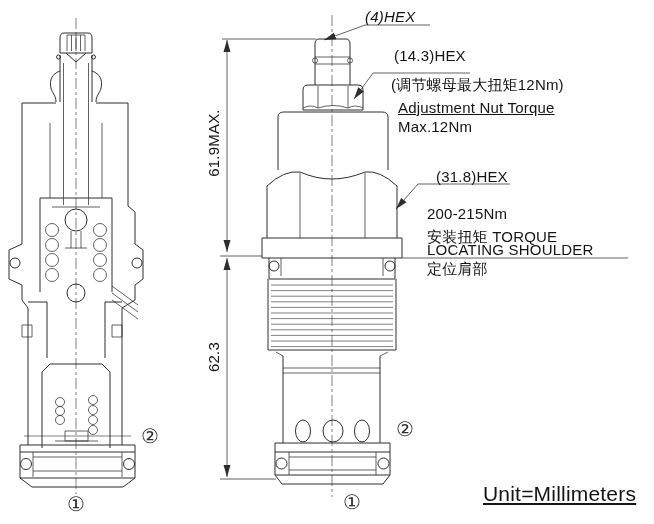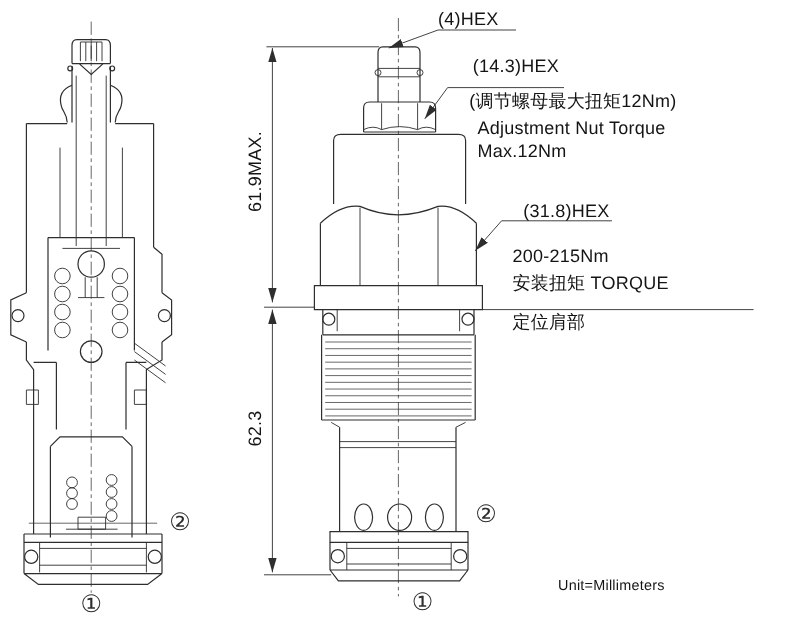--- a/index.html
+++ b/index.html
@@ -179,36 +179,37 @@
       <path class="thin" d="M227,258 V477" marker-start="url(#arr)" marker-end="url(#arr)"></path>
     </g>
 
     <g>
       <path class="thin" d="M430,25 H365 L324,40" marker-end="url(#arr)"></path>
       <path class="thin" d="M470,73 H373 L354,99" marker-end="url(#arr)"></path>
       <path class="thin" d="M510,184 H418 L396,209" marker-end="url(#arr)"></path>
     </g>
   </svg>
 
-  <div class="t" style="left:365px; top:9px;">(4)HEX</div>
+  <div class="t" style="left:365px; top:9px;font-style:italic;">(4)HEX</div>
 
   <div class="t" style="left:394px; top:48px;">(14.3)HEX</div>
   <div class="t" style="left:391px; top:77px;">(调节螺母最大扭矩12Nm)</div>
-  <div class="t" style="left:398px; top:100px;">Adjustment Nut Torque</div>
+  <div class="t" style="left:398px; top:100px;text-decoration:underline;">Adjustment Nut Torque</div>
   <div class="t" style="left:398px; top:119px;">Max.12Nm</div>
 
   <div class="t" style="left:436px; top:169px;">(31.8)HEX</div>
   <div class="t" style="left:427px; top:191px;margin-top:38px;">安装扭矩 TORQUE</div>
   <div class="t" style="left:427px; top:206px;">200-215Nm</div>
 
+  <div class="t" style="left:427px; top:242px;">LOCATING SHOULDER</div>
   <div class="t" style="left:427px; top:261px;">定位肩部</div>
 
   <div class="t rot" style="left:214px; top:143px;">61.9MAX.</div>
   <div class="t rot" style="left:214px; top:357px;">62.3</div>
 
-  <div class="t" style="left:465px; top:482px; font-size:12px;">Unit=Millimeters</div>
+  <div class="t" style="left:483px; top:482px; font-size:21px;text-decoration:underline;">Unit=Millimeters</div>
 
   <div class="port" style="left:76px;  top:504px;">①</div>
   <div class="port" style="left:150px; top:436px;">②</div>
   <div class="port" style="left:405px; top:429px;">②</div>
   <div class="port" style="left:352px; top:502px;">①</div>
 
 </div>
 
 </body></html>

